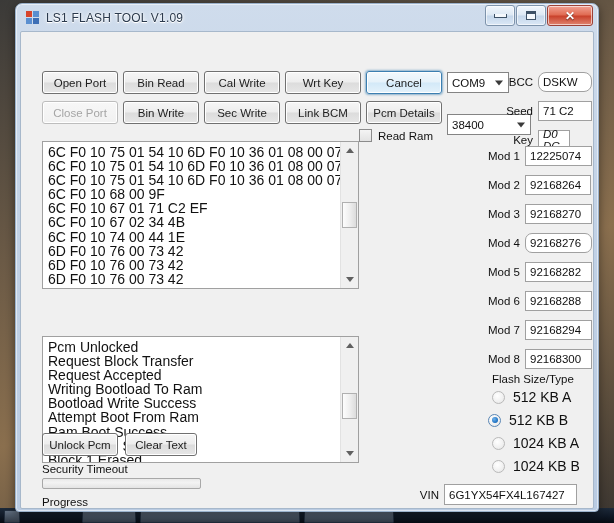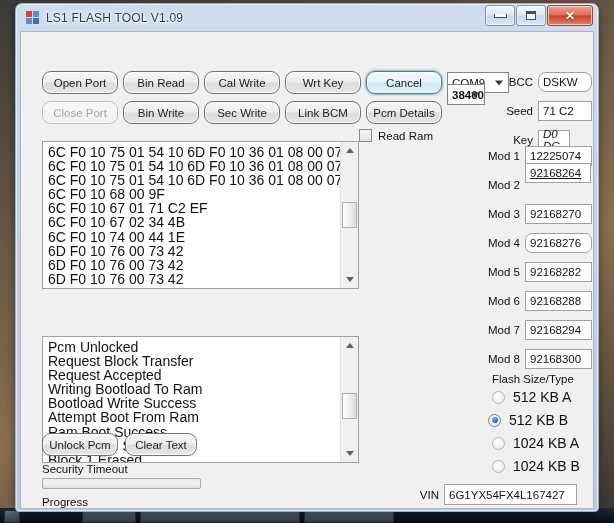--- a/index.html
+++ b/index.html
@@ -67,21 +67,21 @@
   .wc .x{font-size:12px;font-weight:bold;color:#fff;line-height:1;text-shadow:0 1px 1px rgba(0,0,0,.55);}
   
   #client{
     position:relative;height:478px;background:#f0f0f0;
     border:1px solid #a7b8cb;border-radius:2px;box-sizing:border-box;
     overflow:hidden;
   }
   
   .btn{
     position:absolute;height:23px;
-    border:1px solid #707070;border-radius:9px;
+    border:1px solid #707070;border-radius:3px;
     background:linear-gradient(180deg,#f6f6f6 0%,#ededed 48%,#dcdcdc 52%,#e6e6e6 100%);
     font-family:"Liberation Sans",sans-serif;font-size:11.5px;color:#1d1d1d;
     display:flex;align-items:center;justify-content:center;
     box-sizing:border-box;cursor:default;
     box-shadow:0 0 0 1px #fff inset;
   }
   .btn.disabled{color:#a5a5a5;border-color:#bdbdbd;
     background:linear-gradient(180deg,#f7f7f7 0%,#f1f1f1 100%);}
   .btn.focused{
     border:1px solid #3c7fb1;
@@ -223,41 +223,41 @@
     <div class="btn disabled" style="left:21px;top:69px;width:76px;">Close Port</div>
     <div class="btn" style="left:102px;top:69px;width:76px;">Bin Write</div>
     <div class="btn" style="left:183px;top:69px;width:76px;">Sec Write</div>
     <div class="btn" style="left:264px;top:69px;width:76px;">Link BCM</div>
     <div class="btn" style="left:345px;top:69px;width:76px;">Pcm Details</div>
 
     <div class="combo" style="left:426px;top:40px;width:62px;">
       <span>COM9</span>
       <span class="arrow"></span>
     </div>
-    <div class="combo" style="left:426px;top:52px;width:38px;font-weight:bold;">
+    <div class="combo" style="left:426px;top:82px;width:84px;">
       <span>38400</span>
       <span class="arrow"></span>
     </div>
 
     <div class="lbl right" style="left:480px;top:44px;width:32px;">BCC</div>
     <div class="tbx" style="left:517px;top:40px;width:54px;border-radius:8px;">DSKW</div>
     <div class="lbl right" style="left:476px;top:73px;width:36px;">Seed</div>
     <div class="tbx" style="left:517px;top:69px;width:54px;">71 C2</div>
     <div class="lbl right" style="left:480px;top:102px;width:32px;">Key</div>
     <div class="tbx" style="left:517px;top:98px;width:32px;font-style:italic;">D0 DC</div>
 
     <div class="cbwrap" style="left:338px;top:97px;">
       <span class="cbbox"></span>
       <span class="t">Read Ram</span>
     </div>
 
     <div class="lbl right" style="left:455px;top:118px;width:44px;">Mod 1</div>
     <div class="tbx" style="left:504px;top:114px;width:67px;">12225074</div>
     <div class="lbl right" style="left:455px;top:147px;width:44px;">Mod 2</div>
-    <div class="tbx" style="left:504px;top:131px;width:66px;text-decoration:underline;">92168264</div>
+    <div class="tbx" style="left:504px;top:143px;width:66px;">92168264</div>
     <div class="lbl right" style="left:455px;top:176px;width:44px;">Mod 3</div>
     <div class="tbx" style="left:504px;top:172px;width:67px;">92168270</div>
     <div class="lbl right" style="left:455px;top:205px;width:44px;">Mod 4</div>
     <div class="tbx" style="left:504px;top:201px;width:67px;border-radius:7px;">92168276</div>
     <div class="lbl right" style="left:455px;top:234px;width:44px;">Mod 5</div>
     <div class="tbx" style="left:504px;top:230px;width:67px;">92168282</div>
     <div class="lbl right" style="left:455px;top:263px;width:44px;">Mod 6</div>
     <div class="tbx" style="left:504px;top:259px;width:67px;">92168288</div>
     <div class="lbl right" style="left:455px;top:292px;width:44px;">Mod 7</div>
     <div class="tbx" style="left:504px;top:288px;width:67px;">92168294</div>

